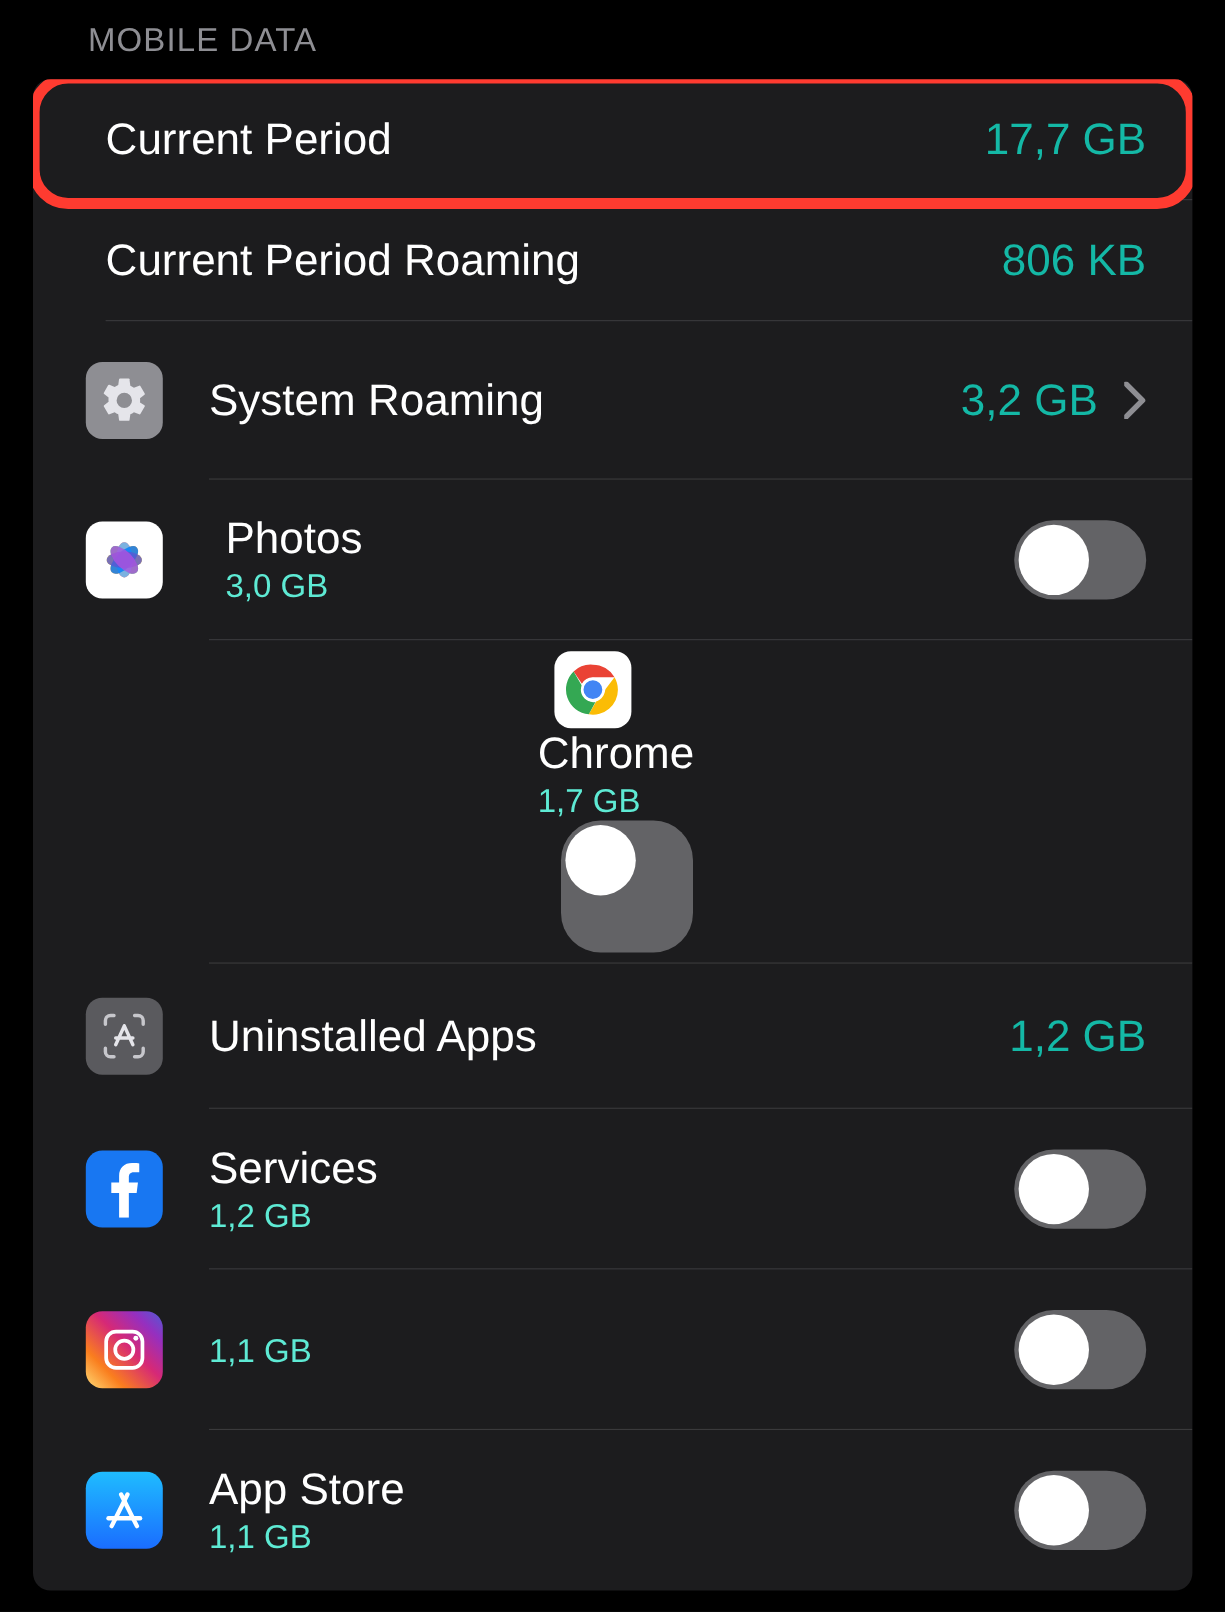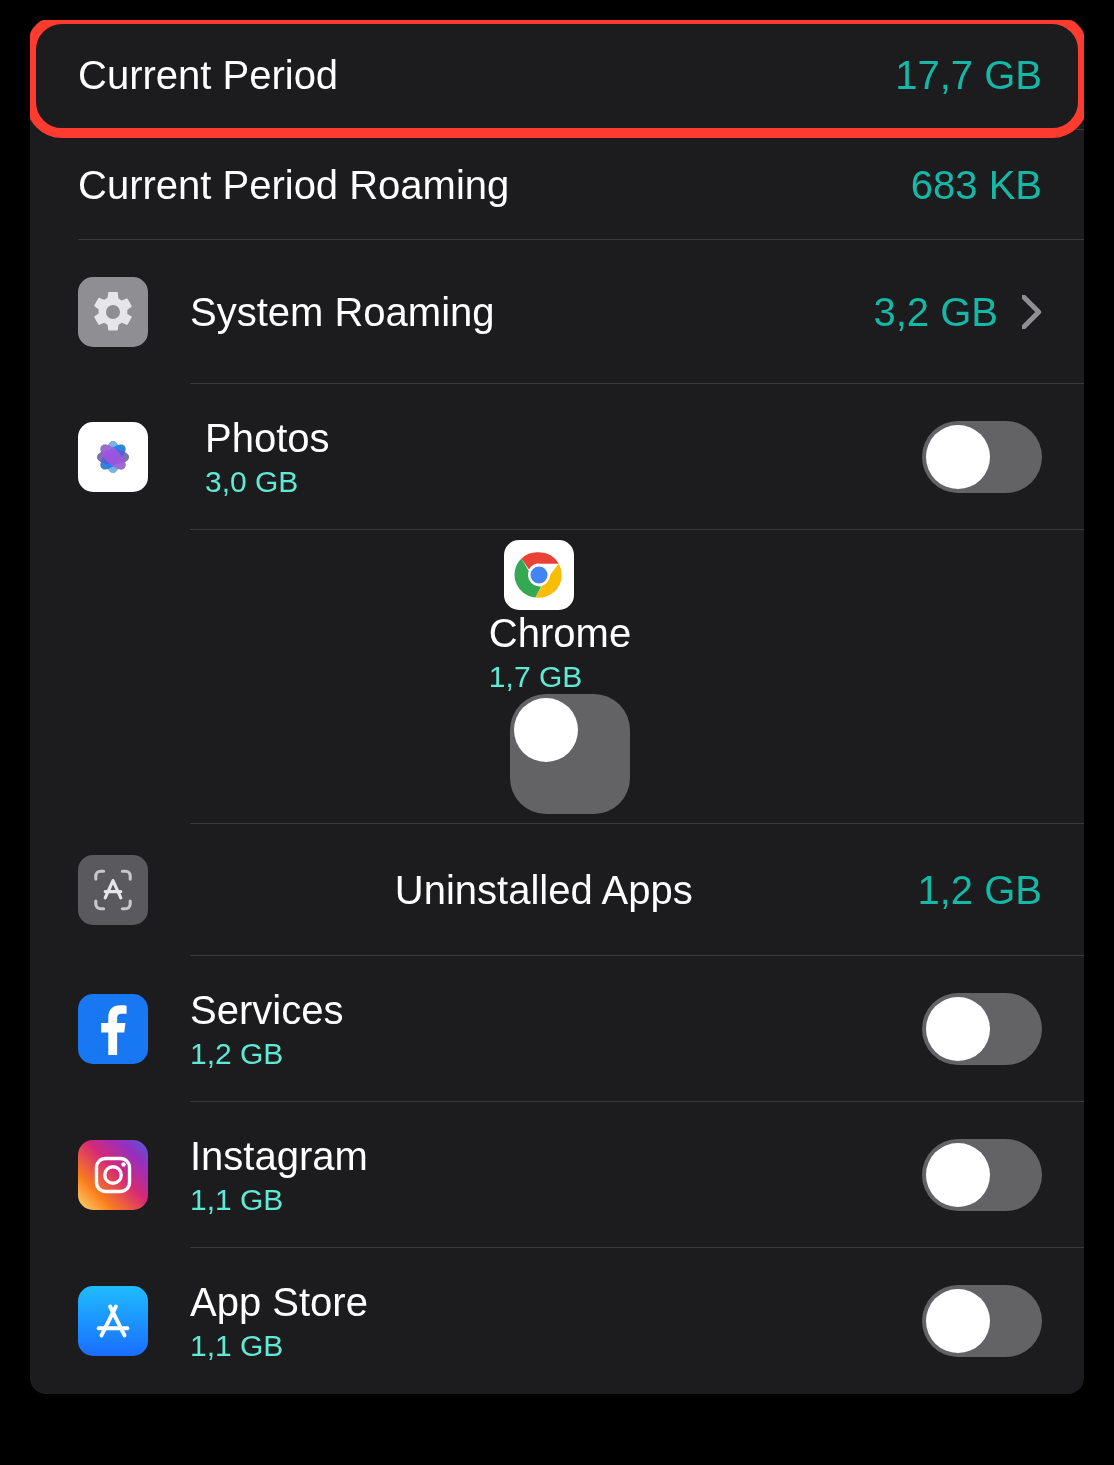--- a/index.html
+++ b/index.html
@@ -38,21 +38,21 @@
     z-index: 20;
   }
 
   .row {
     display: flex;
     align-items: center;
     min-height: 110px;
     padding: 10px 42px 10px 48px;
     position: relative;
   }
-  .row.simple { min-height: 110px; }
+  .row.simple { min-height: 110px; margin-left: 18px; }
 
   .row .divider {
     position: absolute;
     left: 48px; right: 0; bottom: 0;
     height: 1px;
     background: #3a3a3c;
   }
   .row.with-icon .divider { left: 160px; }
 
   .icon-slot {
@@ -126,38 +126,39 @@
   .ico-uninst  { background: #5a5a5e; }
   .ico-fb      { background: #1877f2; }
   .ico-ig      { background: linear-gradient(45deg,#feda75 0%,#fa7e1e 25%,#d62976 55%,#962fbf 80%,#4f5bd5 100%); }
   .ico-appstore{ background: linear-gradient(#1fbcff,#1a6dff); }
 
 </style>
 </head>
 <body>
 
 <div class="wrap">
+  <div class="section-header">MOBILE DATA</div>
 
   <div class="list">
 
     <div class="highlight-frame" style="left:-4px; right:-4px; top:-6px; height:124px;"></div>
 
     <div class="row simple">
       <div class="text-col">
         <div class="title">Current Period</div>
       </div>
       <div class="value">17,7 GB</div>
       <div class="divider"></div>
     </div>
 
     <div class="row simple">
       <div class="text-col">
         <div class="title">Current Period Roaming</div>
       </div>
-      <div class="value">683 KB</div>
+      <div class="value">806 KB</div>
       <div class="divider"></div>
     </div>
 
     <div class="row with-icon" style="min-height:144px;">
       <div class="icon-slot ico-settings">
         <svg width="48" height="48" viewBox="0 0 24 24" fill="none">
           <path fill="#e5e5ea" d="M19.14,12.94a7.14,7.14,0,0,0,.05-.94,7.14,7.14,0,0,0-.05-.94l2.03-1.58a.5.5,0,0,0,.12-.64l-1.92-3.32a.5.5,0,0,0-.61-.22l-2.39.96a7.03,7.03,0,0,0-1.62-.94l-.36-2.54A.5.5,0,0,0,13.9,2h-3.8a.5.5,0,0,0-.49.42L9.25,4.96a7.03,7.03,0,0,0-1.62.94l-2.39-.96a.5.5,0,0,0-.61.22L2.71,8.48a.5.5,0,0,0,.12.64l2.03,1.58a7.14,7.14,0,0,0-.05.94,7.14,7.14,0,0,0,.05.94L2.83,14.16a.5.5,0,0,0-.12.64l1.92,3.32a.5.5,0,0,0,.61.22l2.39-.96a7.03,7.03,0,0,0,1.62.94l.36,2.54a.5.5,0,0,0,.49.42h3.8a.5.5,0,0,0,.49-.42l.36-2.54a7.03,7.03,0,0,0,1.62-.94l2.39.96a.5.5,0,0,0,.61-.22l1.92-3.32a.5.5,0,0,0-.12-.64ZM12,15.5A3.5,3.5,0,1,1,15.5,12,3.5,3.5,0,0,1,12,15.5Z"></path>
         </svg>
       </div>
       <div class="text-col">
@@ -211,21 +212,21 @@
       <div class="text-col">
         <div class="title">Chrome</div>
         <div class="subtitle">1,7 GB</div>
       </div>
       <div class="toggle off">
           <div class="knob"></div>
         </div>
       <div class="divider"></div>
     </div>
 
-    <div class="row with-icon" style="min-height:132px;text-align:center;">
+    <div class="row with-icon" style="min-height:132px;">
       <div class="icon-slot ico-uninst">
         <svg width="50" height="50" viewBox="0 0 64 64" fill="none" stroke="#c7c7cc" stroke-width="4" stroke-linecap="round">
           <path d="M10 18v-4a6 6 0 0 1 6-6h4"></path>
             <path d="M44 8h4a6 6 0 0 1 6 6v4"></path>
           <path d="M54 46v4a6 6 0 0 1-6 6h-4"></path>
             <path d="M20 56h-4a6 6 0 0 1-6-6v-4"></path>
           <path d="M32 20l10 22M32 20l-10 22M22 34h20" stroke="#e5e5ea"></path>
         </svg>
       </div>
       <div class="text-col">
@@ -253,21 +254,20 @@
 
     <div class="row with-icon" style="min-height:146px;">
       <div class="icon-slot ico-ig">
         <svg width="48" height="48" viewBox="0 0 64 64" fill="none" stroke="#fff" stroke-width="4.5">
           <rect x="10" y="10" width="44" height="44" rx="12"></rect>
           <circle cx="32" cy="32" r="11"></circle>
           <circle cx="46" cy="18" r="3" fill="#fff" stroke="none"></circle>
         </svg>
       </div>
       <div class="text-col">
-        <div class="title">Instagram</div>
         <div class="subtitle">1,1 GB</div>
       </div>
       <div class="toggle off">
           <div class="knob"></div>
         </div>
       <div class="divider"></div>
     </div>
 
     <div class="row with-icon" style="min-height:146px;">
       <div class="icon-slot ico-appstore">

